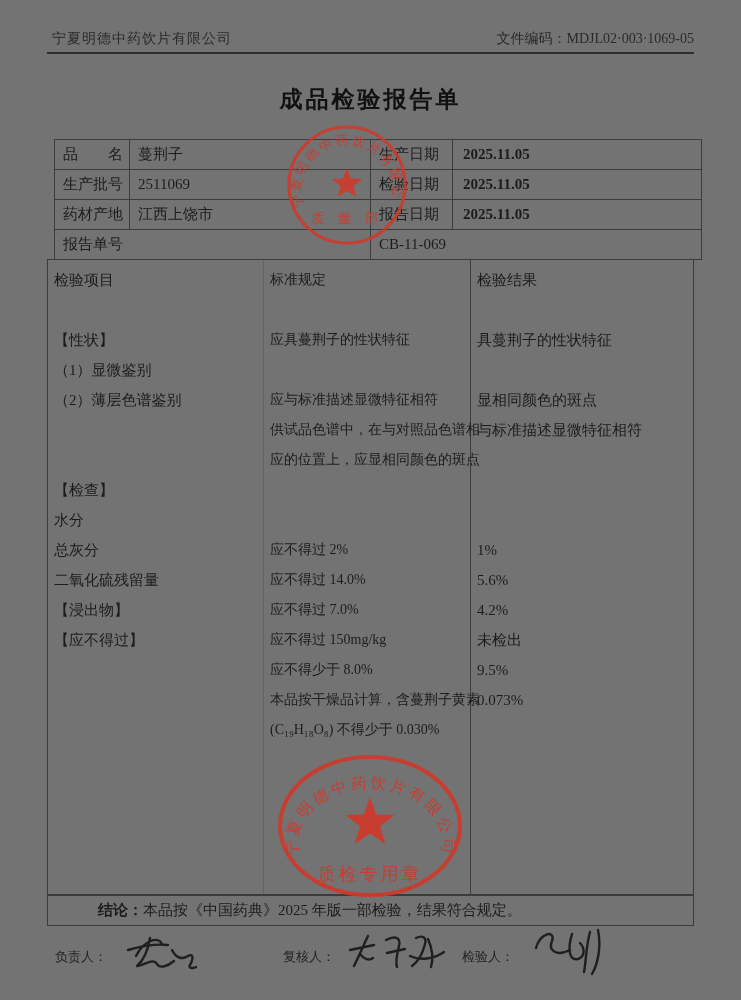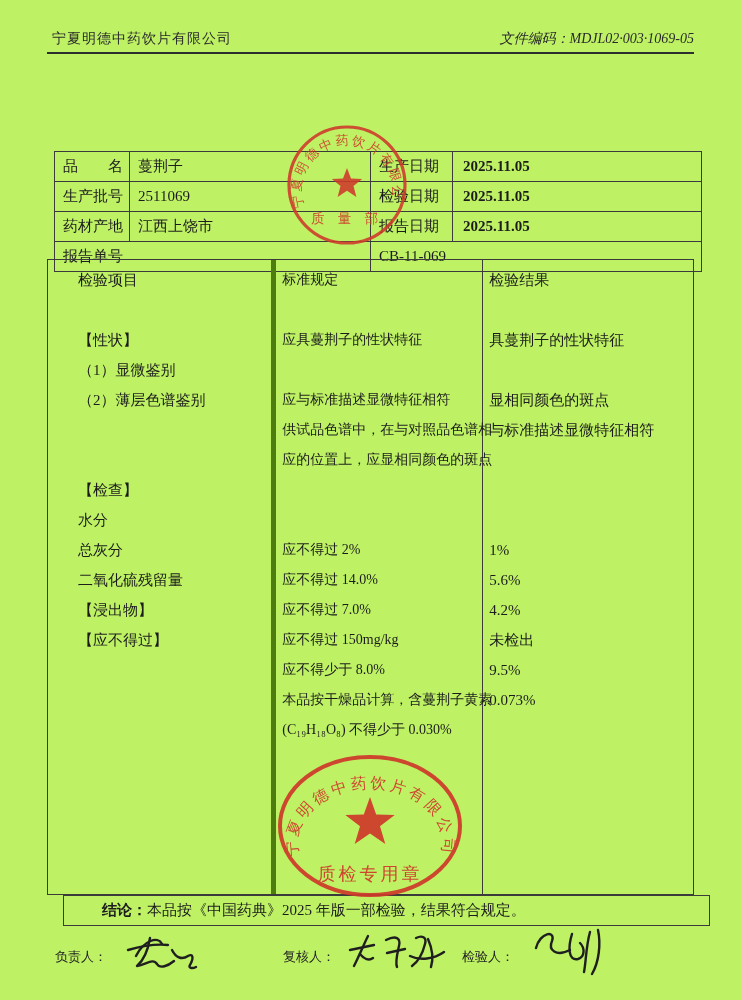--- a/index.html
+++ b/index.html
@@ -1,48 +1,48 @@
 <!DOCTYPE html>
 <html><head>
 <meta charset="utf-8">
 <style>
   html,body{margin:0;padding:0;background:#ffffff;}
   .page{
-    position:relative;width:741px;height:1000px;background:#bef264;
+    position:relative;width:741px;height:1000px;background:#737373;
     font-family:"Liberation Serif","DejaVu Serif",serif;color:#1c1c1c;
     overflow:hidden;
   }
   
   .doc-header{position:absolute;top:28px;left:47px;width:647px;height:24px;font-size:14px;color:#2a2a2a;}
   .doc-header .company{position:absolute;left:5px;top:2px;letter-spacing:1px;}
-  .doc-header .doccode{position:absolute;right:0;top:2px;font-style:italic;}
+  .doc-header .doccode{position:absolute;right:0;top:2px;}
   .header-rule{position:absolute;top:52px;left:47px;width:647px;border-top:2px solid #2e2e2e;}
   
   .report-title{position:absolute;top:84px;left:0;width:741px;text-align:center;
     font-size:23px;font-weight:bold;letter-spacing:3px;color:#111;}
   
-  .info-table-wrap{position:absolute;top:151px;left:47px;padding-left:7px;}
+  .info-table-wrap{position:absolute;top:139px;left:47px;padding-left:7px;}
   table.itable{border-collapse:collapse;table-layout:fixed;width:647px;}
   table.itable td{border:1px solid #3b3b3b;height:29px;font-size:15px;padding:0 0 0 8px;
     white-space:nowrap;overflow:hidden;color:#1c1c1c;}
   table.itable td.v2{padding-left:10px;font-weight:bold;}
   
   .insp{position:absolute;top:259px;left:47px;width:647px;height:636px;
     border:1px solid #3b3b3b;box-sizing:border-box;display:flex;}
   .insp .col{box-sizing:border-box;padding-top:5px;}
-  .insp .col-item{width:216px;border-right:5px solid #4d7c0f;margin-left:24px;}
+  .insp .col-item{width:216px;border-right:1px solid #4d7c0f;}
   .insp .col-standard{width:207px;border-right:1px solid #3b3b3b;}
   .insp .col-result{width:222px;}
   .insp .line{height:30px;line-height:30px;padding:0 4px 0 6px;font-size:15px;
     white-space:nowrap;overflow:visible;}
   .insp .col-standard .line{font-size:14px;}
   
   .conclusion{position:absolute;top:895px;left:47px;width:647px;height:31px;
     border:1px solid #3b3b3b;box-sizing:border-box;line-height:29px;font-size:15px;
-    padding-left:38px;white-space:nowrap;margin-left:16px;}
+    padding-left:50px;white-space:nowrap;}
   .conclusion .b{font-weight:bold;}
   
   .sig-label{position:absolute;font-size:13px;color:#222;}
   .sig-svg{position:absolute;}
   .sig-svg path{fill:none;stroke:#1f1f1f;stroke-width:2.4;stroke-linecap:round;stroke-linejoin:round;}
   
   .stamp{position:absolute;z-index:6;pointer-events:none;}
   .stamp-top{top:122px;left:284px;opacity:.88;}
   .stamp-bottom{top:753px;left:274px;opacity:.92;}
 </style>
@@ -50,20 +50,21 @@
 <body>
 
 <div class="page">
 
   <div class="doc-header">
     <span class="company">宁夏明德中药饮片有限公司</span>
     <span class="doccode"><span>文件编码：</span><span>MDJL02·003·1069-05</span></span>
   </div>
   <div class="header-rule"></div>
 
+  <div class="report-title">成品检验报告单</div>
 
   <div class="info-table-wrap">
     <table class="itable">
       <colgroup>
           <col style="width:75px">
           <col style="width:241px">
           <col style="width:82px">
           <col style="width:249px">
         </colgroup>
       <tbody>

